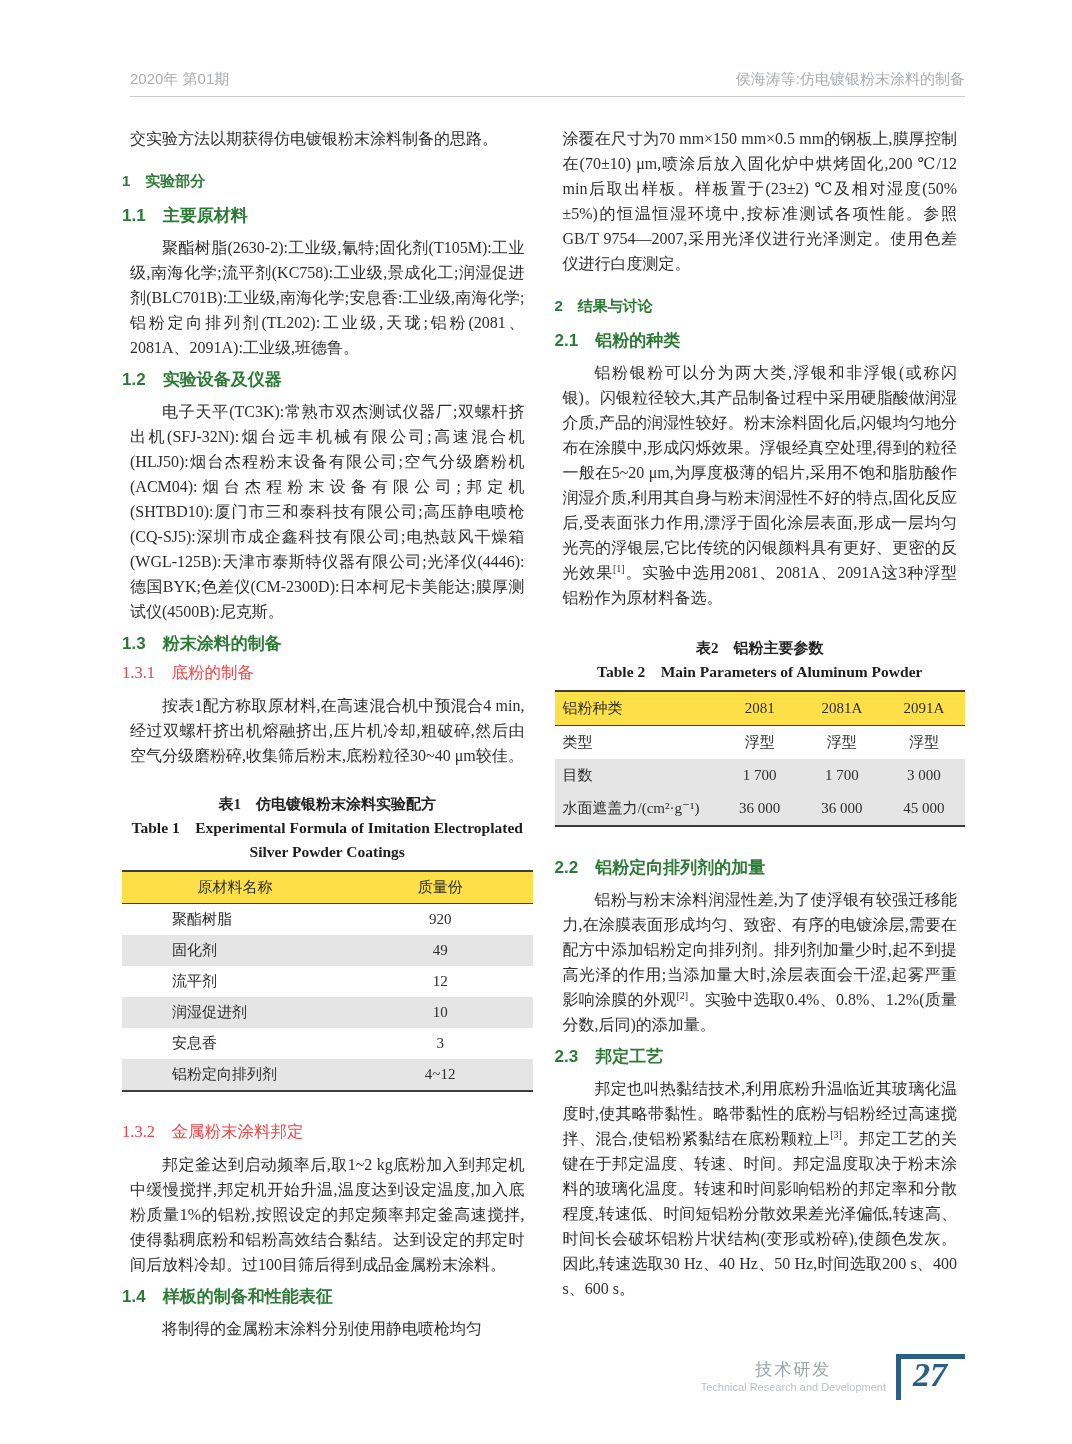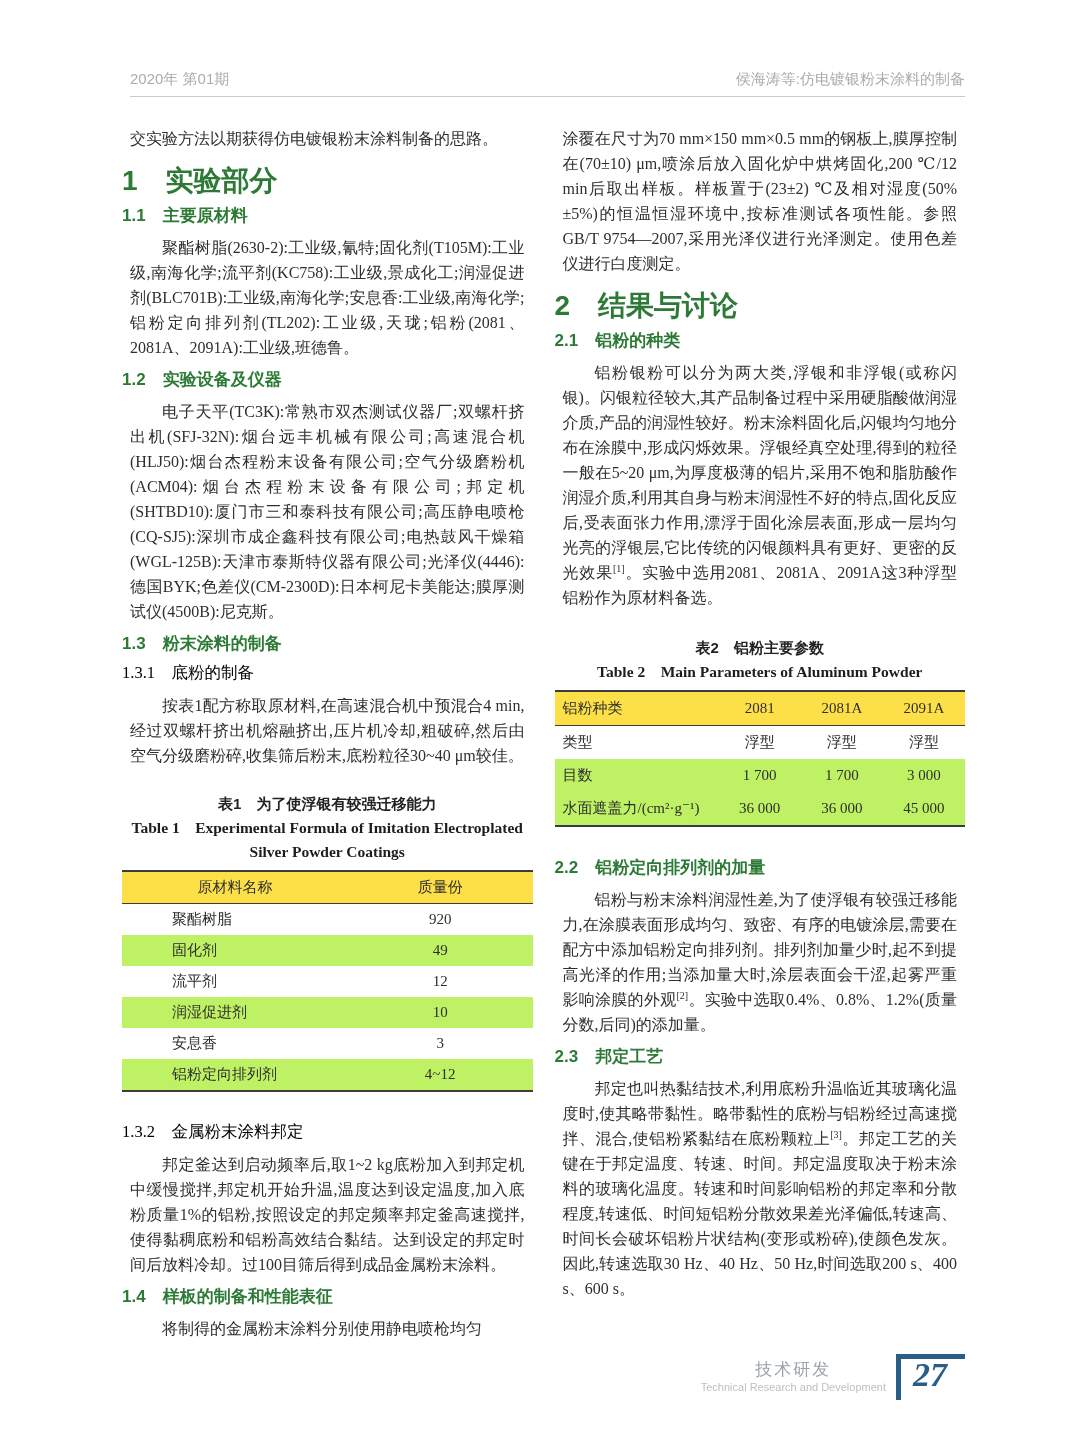--- a/index.html
+++ b/index.html
@@ -17,50 +17,50 @@
   
   .content{
     position:absolute;left:122px;right:107px;top:118px;
     display:flex;gap:22px;
   }
   .col{flex:1;min-width:0;}
   p.body{margin:8px;font-size:16px;line-height:25px;text-align:justify;text-indent:2em;}
   p.body.cont{text-indent:0;}
   h1.sec{
     font-family:"Liberation Sans","DejaVu Sans",sans-serif;
-    font-size:28px;line-height:28px;color:#2c7a35;margin:16px 0 10px;font-weight:bold;
+    font-size:15px;line-height:28px;color:#2c7a35;margin:16px 0 10px;font-weight:bold;
   }
   h2.sub{
     font-family:"Liberation Sans","DejaVu Sans",sans-serif;
     font-size:17px;line-height:22px;color:#2c7a35;margin:9px 0 6px;font-weight:bold;
   }
   h3.subsub{
-    font-size:16.5px;line-height:24px;color:#000000;margin:5px 0 3px;font-weight:normal;
+    font-size:16.5px;line-height:24px;color:#ef4444;margin:5px 0 3px;font-weight:normal;
   }
   sup.ref{font-size:10px;line-height:0;}
   
   .tcap-cn{
     text-align:center;font-weight:bold;font-size:15px;line-height:24px;margin-top:24px;
-    font-family:Liberation Sans, sans-serif;color:#222;
+    font-family:Liberation Serif, serif;color:#222;
   }
   .tcap-en{
     text-align:center;font-weight:bold;font-size:15.5px;line-height:24px;color:#1d1d1d;
     font-family:"Liberation Serif","DejaVu Serif",serif;
   }
   table.datatable{
     width:100%;border-collapse:collapse;margin-top:6px;
     border-top:2px solid #3c3c3c;border-bottom:2px solid #3c3c3c;
     font-size:15px;color:#2e2e2e;
   }
   table.datatable th{
     background:#fde047;font-weight:normal;border-bottom:1px solid #3c3c3c;
     height:29px;text-align:center;
   }
   table.datatable td{height:29px;text-align:center;}
-  table.datatable tr.stripe td{background:#bef264;}
+  table.datatable tr.stripe td{background:#e5e5e5;}
   table.t1{margin-bottom:28px;}
   table.t1 th.c0,table.t1 td.c0{width:55%;}
   table.t1 td.c0{text-align:left;padding-left:50px;}
   table.t2{margin-bottom:30px;}
   table.t2 th{height:31px;}
   table.t2 td{height:31px;}
   table.t2 .c0{width:40%;}
   table.t2 th.c0,table.t2 td.c0{text-align:left;padding-left:8px;}
   .t2wrap .tcap-cn{margin-top:26px;}
   
@@ -106,21 +106,21 @@
       <p class="body">聚酯树脂(2630-2):工业级,氰特;固化剂(T105M):工业级,南海化学;流平剂(KC758):工业级,景成化工;润湿促进剂(BLC701B):工业级,南海化学;安息香:工业级,南海化学;铝粉定向排列剂(TL202):工业级,天珑;铝粉(2081、2081A、2091A):工业级,班德鲁。</p>
 
       <h2 class="sub">1.2　实验设备及仪器</h2>
       <p class="body">电子天平(TC3K):常熟市双杰测试仪器厂;双螺杆挤出机(SFJ-32N):烟台远丰机械有限公司;高速混合机(HLJ50):烟台杰程粉末设备有限公司;空气分级磨粉机(ACM04):烟台杰程粉末设备有限公司;邦定机(SHTBD10):厦门市三和泰科技有限公司;高压静电喷枪(CQ-SJ5):深圳市成企鑫科技有限公司;电热鼓风干燥箱(WGL-125B):天津市泰斯特仪器有限公司;光泽仪(4446):德国BYK;色差仪(CM-2300D):日本柯尼卡美能达;膜厚测试仪(4500B):尼克斯。</p>
 
       <h2 class="sub">1.3　粉末涂料的制备</h2>
       <h3 class="subsub">1.3.1　底粉的制备</h3>
       <p class="body">按表1配方称取原材料,在高速混合机中预混合4 min,经过双螺杆挤出机熔融挤出,压片机冷却,粗破碎,然后由空气分级磨粉碎,收集筛后粉末,底粉粒径30~40 μm较佳。</p>
 
       <div>
-        <div class="tcap-cn">表1　为了使浮银有较强迁移能力</div>
+        <div class="tcap-cn">表1　仿电镀银粉末涂料实验配方</div>
         <div class="tcap-en">Table 1　Experimental Formula of Imitation Electroplated</div>
         <div class="tcap-en">Silver Powder Coatings</div>
         <table class="datatable t1">
           <tbody>
               <tr>
             <th class="c0">原材料名称</th>
             <th>质量份</th>
           </tr>
           <tr>
             <td class="c0">聚酯树脂</td>

